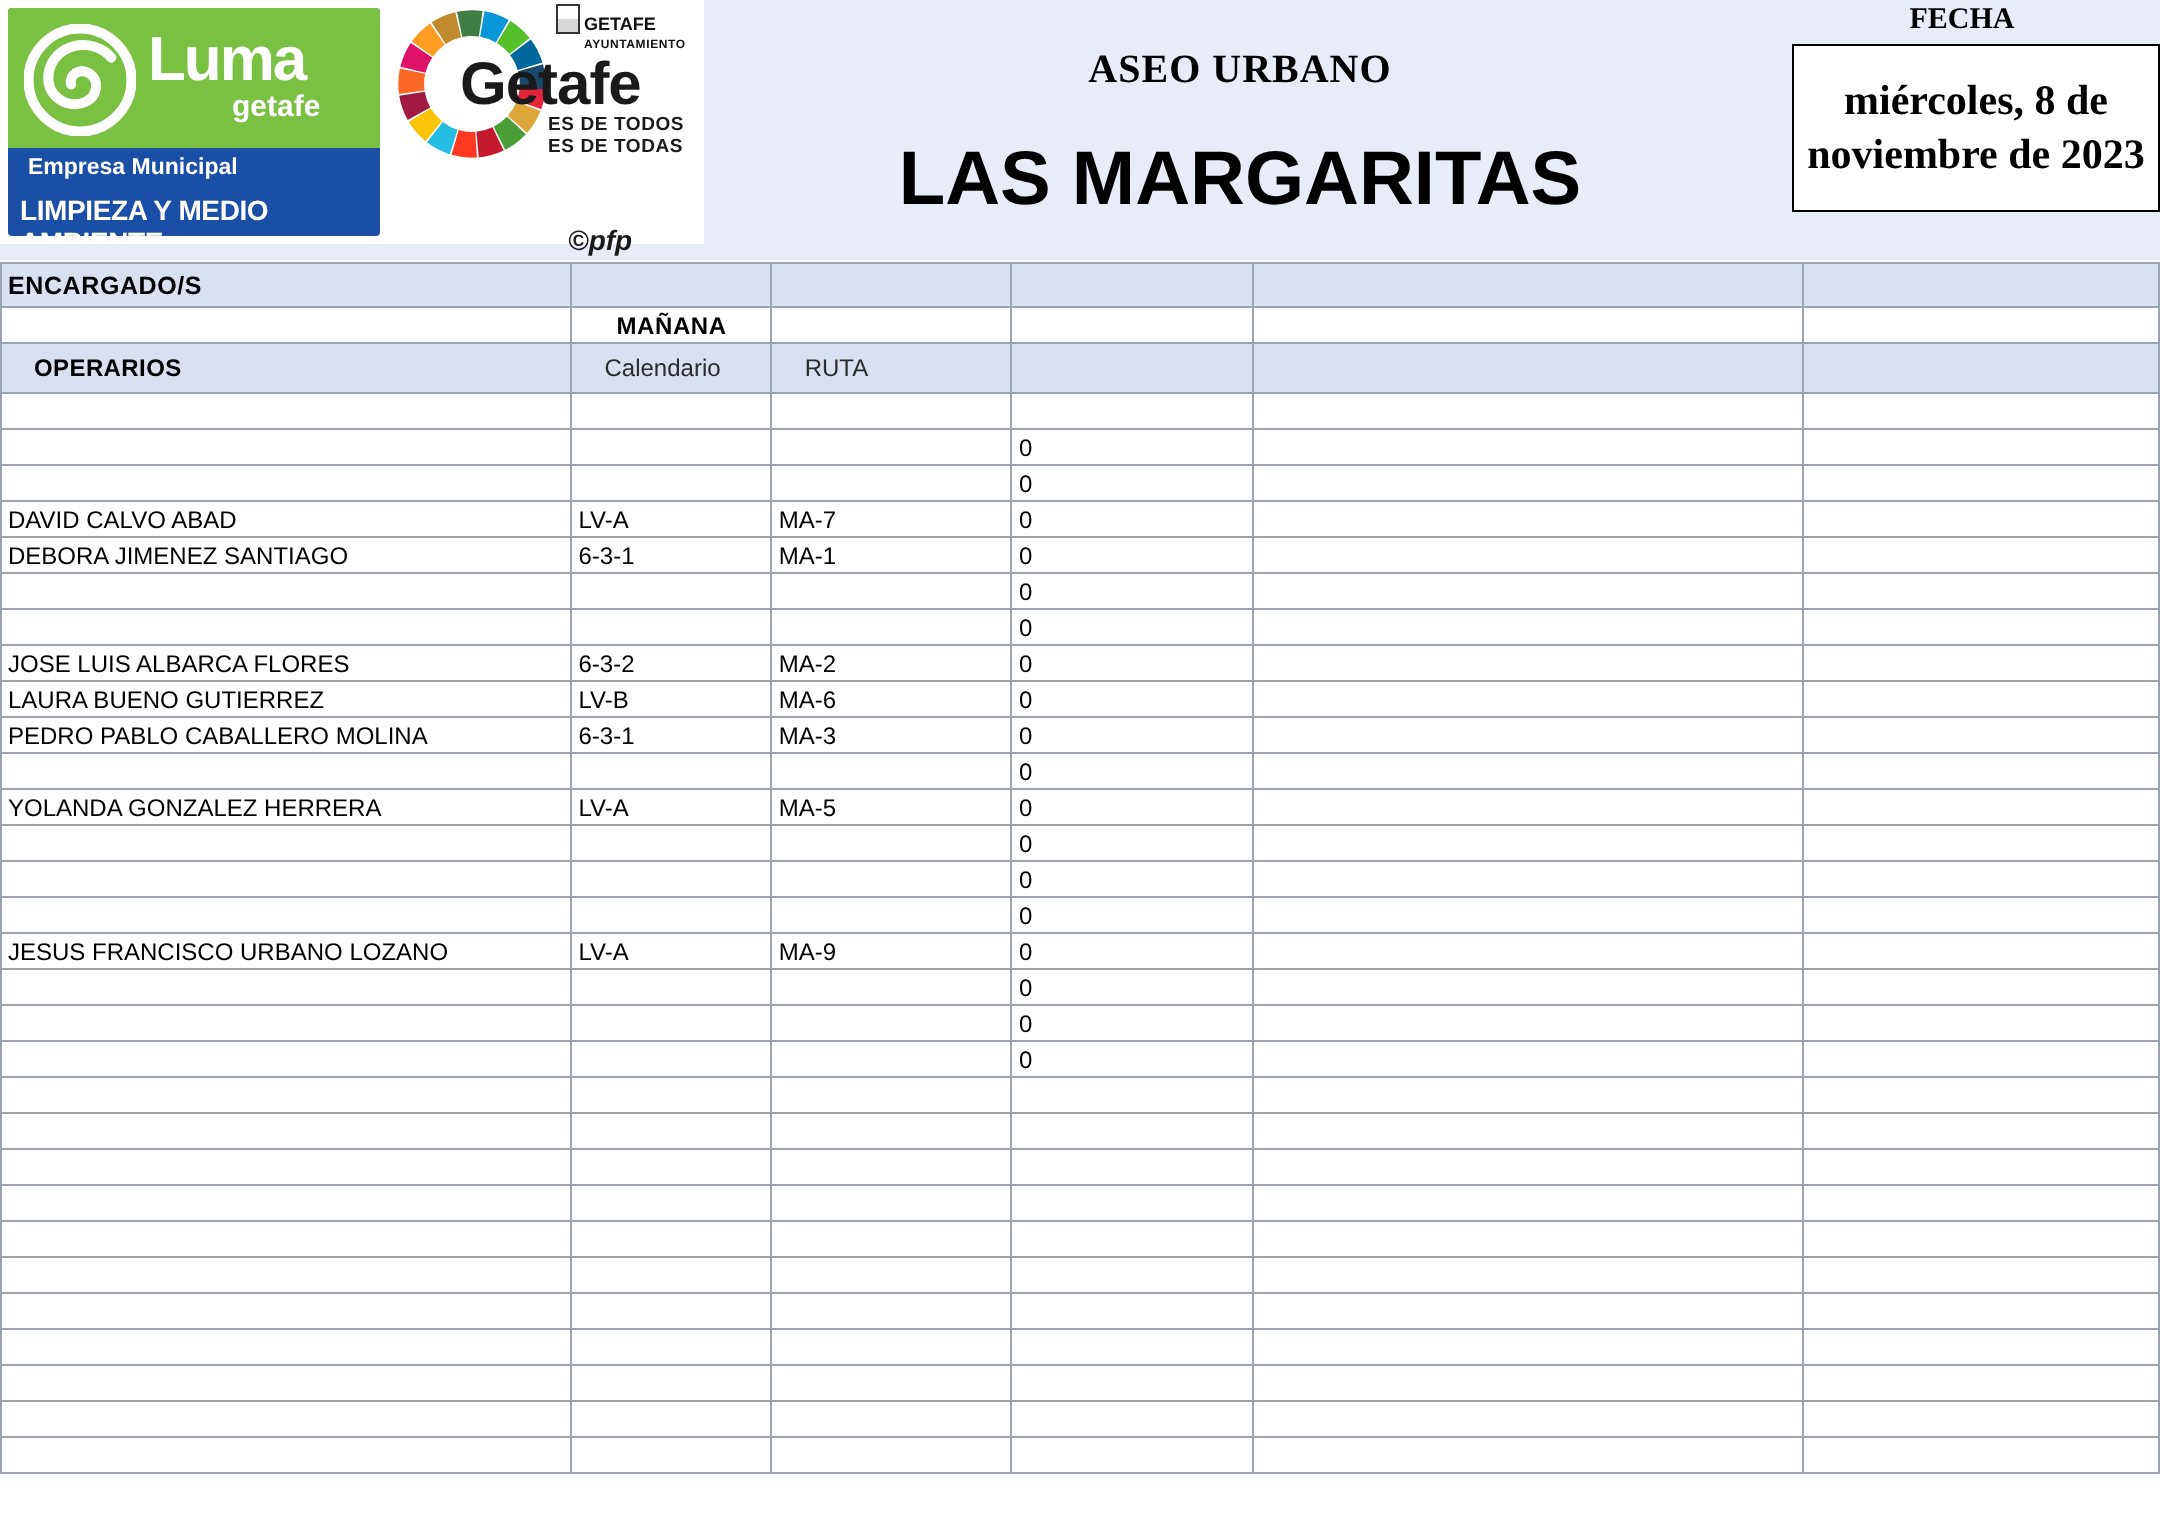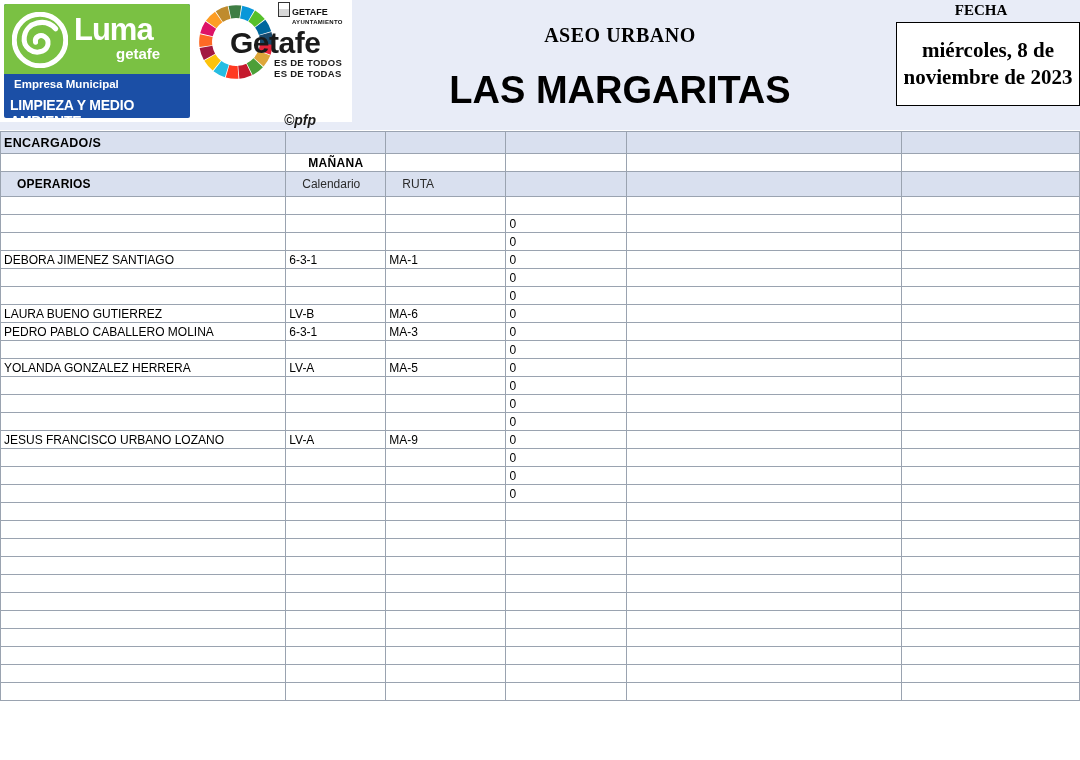--- a/index.html
+++ b/index.html
@@ -415,20 +415,28 @@
         </tr>
       <tr>
           <td class="name"></td>
           <td class="code"></td>
           <td class="code"></td>
           <td class="zero">0</td>
           <td></td>
           <td></td>
         </tr>
       <tr>
+          <td class="name">DAVID CALVO ABAD</td>
+          <td class="code">LV-A</td>
+          <td class="code">MA-7</td>
+          <td class="zero">0</td>
+          <td></td>
+          <td></td>
+        </tr>
+      <tr>
           <td class="name">DEBORA JIMENEZ SANTIAGO</td>
           <td class="code">6-3-1</td>
           <td class="code">MA-1</td>
           <td class="zero">0</td>
           <td></td>
           <td></td>
         </tr>
       <tr>
           <td class="name"></td>
           <td class="code"></td>
@@ -439,20 +447,28 @@
         </tr>
       <tr>
           <td class="name"></td>
           <td class="code"></td>
           <td class="code"></td>
           <td class="zero">0</td>
           <td></td>
           <td></td>
         </tr>
       <tr>
+          <td class="name">JOSE LUIS ALBARCA FLORES</td>
+          <td class="code">6-3-2</td>
+          <td class="code">MA-2</td>
+          <td class="zero">0</td>
+          <td></td>
+          <td></td>
+        </tr>
+      <tr>
           <td class="name">LAURA BUENO GUTIERREZ</td>
           <td class="code">LV-B</td>
           <td class="code">MA-6</td>
           <td class="zero">0</td>
           <td></td>
           <td></td>
         </tr>
       <tr>
           <td class="name">PEDRO PABLO CABALLERO MOLINA</td>
           <td class="code">6-3-1</td>

